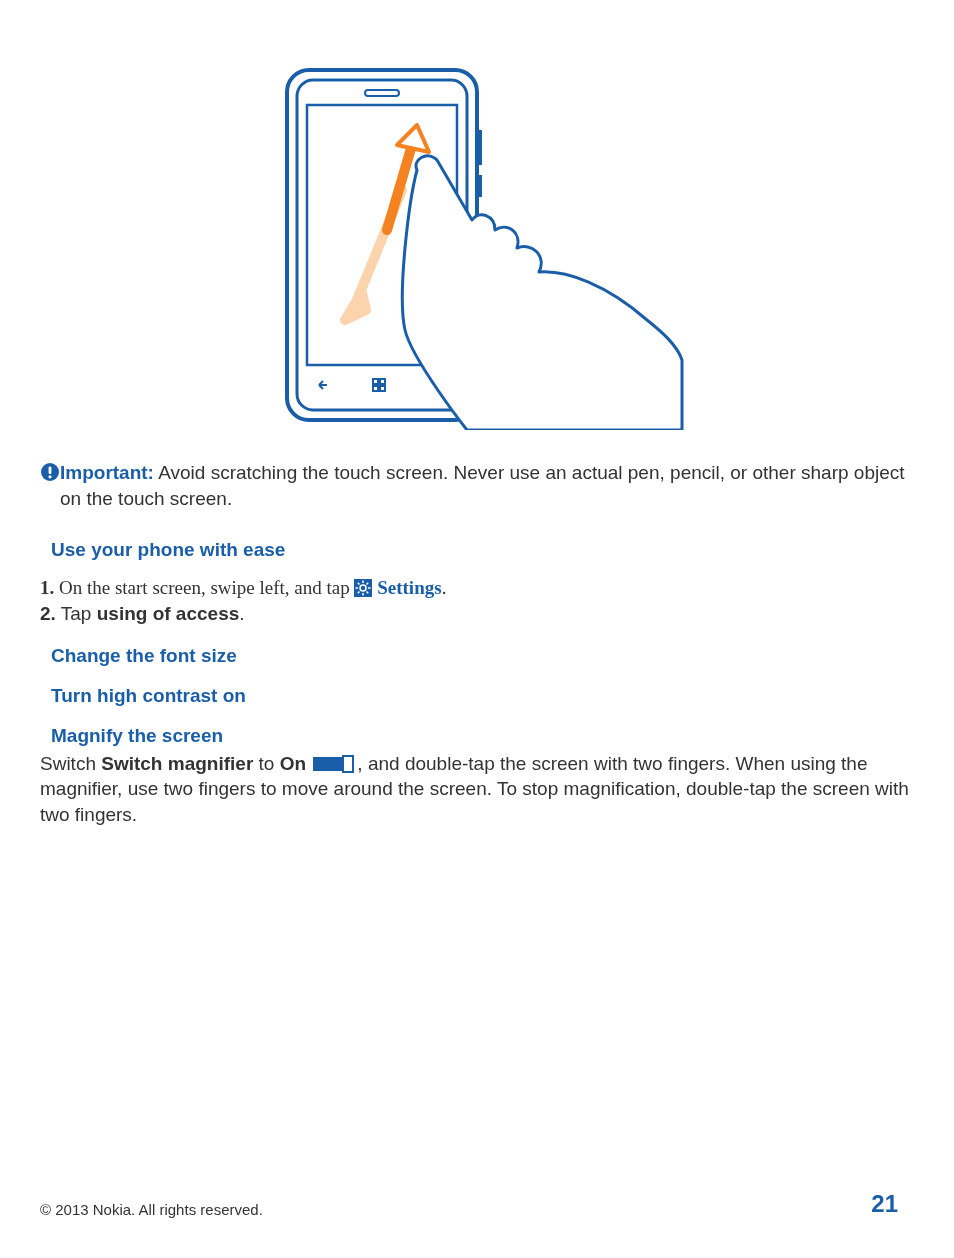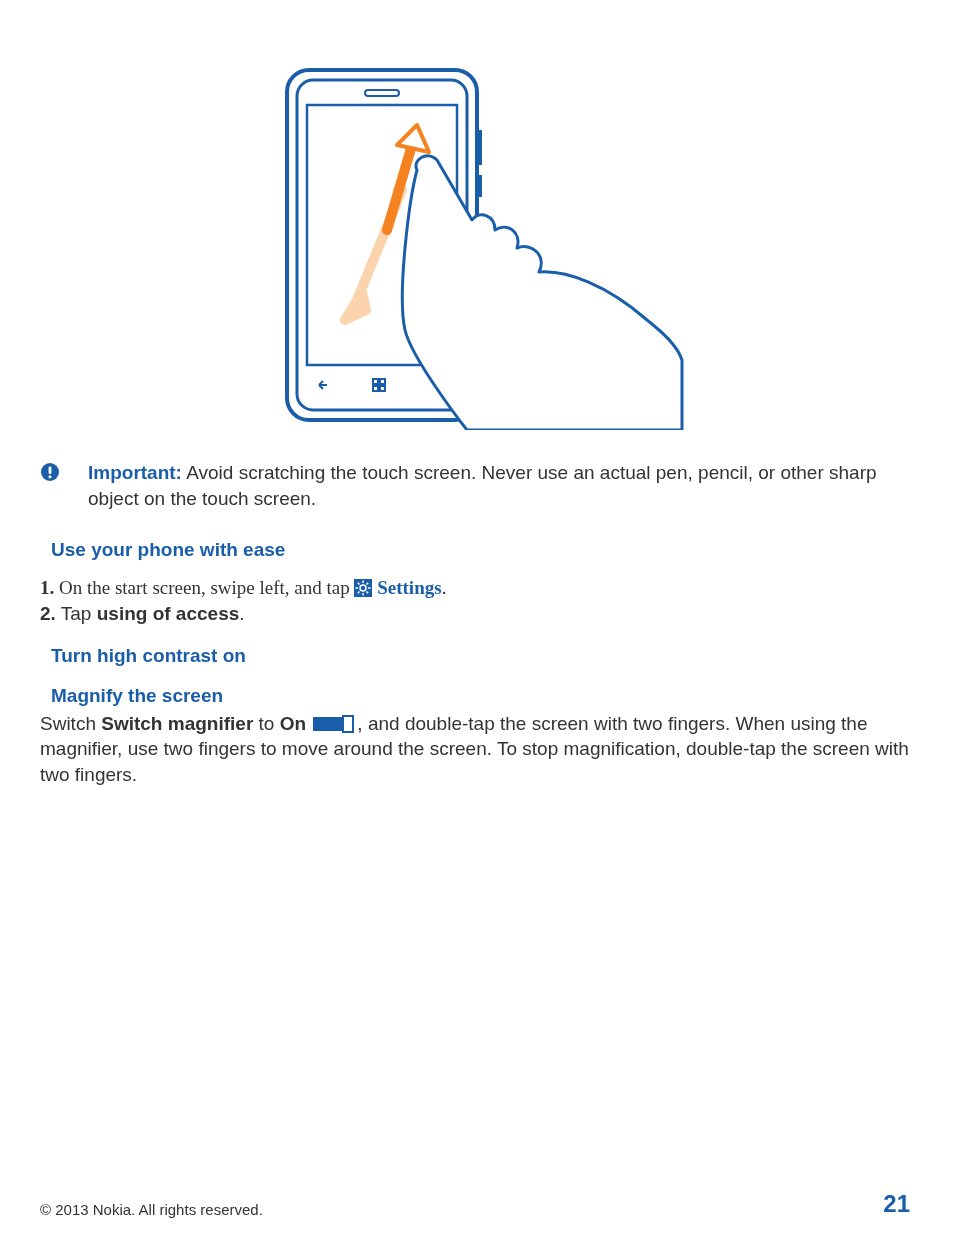--- a/index.html
+++ b/index.html
@@ -23,21 +23,21 @@
   .illustration {
     width:100%;
     display:flex;
     justify-content:center;
     margin-top:20px;
     margin-bottom:30px;
   }
   .important-block {
     display:flex;
     align-items:flex-start;
-    gap:28px;
+    gap:0;
     margin-bottom:28px;
     font-size:19px;
     line-height:1.35;
   }
   .important-icon {
     flex:0 0 auto;
     width:20px; height:20px;
     margin-top:2px;
   }
   .heading {
@@ -64,21 +64,21 @@
   }
   .inline-settings-icon svg { width:18px; height:18px; display:block; }
   .inline-toggle {
     display:inline-block;
     vertical-align:-3px;
     margin:0 2px;
   }
   .inline-toggle svg { display:block; }
   .footer {
     position:absolute;
-    left:40px; right:44px; bottom:40px;
+    left:40px; right:56px; bottom:40px;
     display:flex;
     justify-content:space-between;
     align-items:flex-end;
     font-size:15px;
     color:var(--text-black);
   }
   .page-num {
     color:var(--nokia-blue);
     font-weight:bold;
     font-size:24px;
@@ -164,20 +164,21 @@
             <line x1="12.5" y1="12.5" x2="14.2" y2="14.2"></line>
             <line x1="3.8" y1="14.2" x2="5.5" y2="12.5"></line>
             <line x1="12.5" y1="5.5" x2="14.2" y2="3.8"></line>
           </g>
         </svg></span> <span class="blue-bold">Settings</span><span>.</span>
   </div>
   <div class="body">
     <span class="step-num">2.</span><span> Tap </span><span class="bold">using of access</span><span>.</span>
   </div>
 
+  <div class="heading">Change the font size</div>
 
   <div class="heading">Turn high contrast on</div>
 
   <div class="heading">Magnify the screen</div>
   <div class="body">
     <span>Switch </span><span class="bold">Switch magnifier</span><span> to </span><span class="bold">On</span> <span class="inline-toggle"><svg width="42" height="18" viewBox="0 0 42 18">
           <rect x="1" y="3" width="28" height="12" fill="#1a5ea9" stroke="#1a5ea9" stroke-width="2"></rect>
           <rect x="30" y="1" width="10" height="16" fill="#ffffff" stroke="#1a5ea9" stroke-width="2"></rect>
         </svg></span><span>, and double-tap the screen with two fingers. When using the magnifier, use two fingers to move around the screen. To stop magnification, double-tap the screen with two fingers.</span>
   </div>

